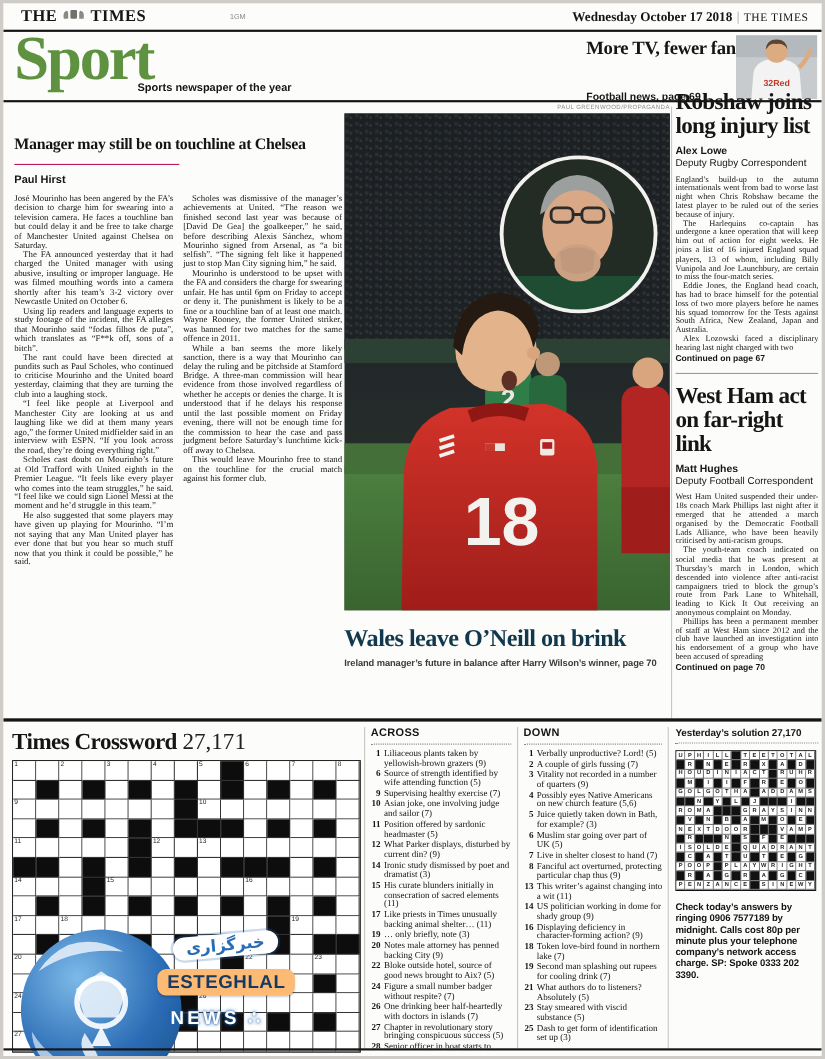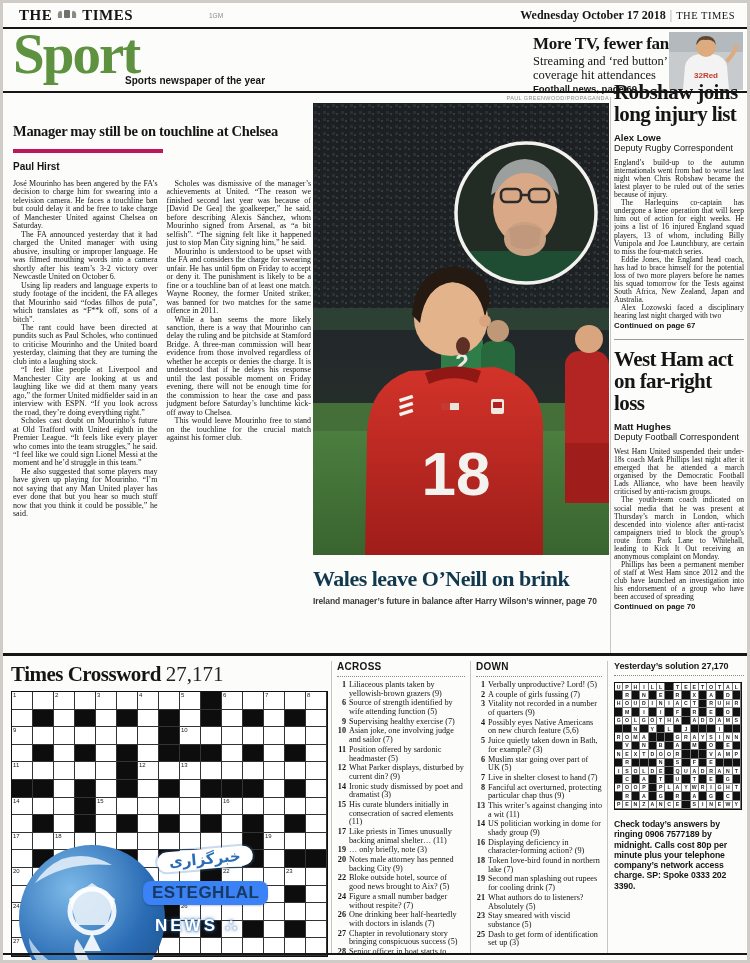--- a/index.html
+++ b/index.html
@@ -21,21 +21,21 @@
   .promo-title { position:absolute; left:530px; top:31px; font-size:17px; font-weight:bold; letter-spacing:-.3px; }
   .promo-sub { position:absolute; left:530px; top:51px; width:138px; font-size:12.5px; line-height:1.12; }
   .promo-link { position:absolute; left:530px; top:80px; font-family:"Liberation Sans",sans-serif; font-size:9.5px; font-weight:bold; }
   .promo-photo { position:absolute; right:4px; top:29px; width:74px; height:58px; }
   .main-rule { position:absolute; left:0; top:88px; width:744px; height:2px; background:#161616; }
 
   
   .lead { position:absolute; left:10px; top:94px; width:298px; }
   .lead-headline { font-size:44px; font-weight:bold; line-height:.97; letter-spacing:-1.5px; }
   .standfirst { margin-top:26px; font-size:14.5px; font-weight:bold; letter-spacing:-.3px; }
-  .byline-block { margin-top:9px; border-top:4px solid #be185d; width:150px; padding-top:3px; }
+  .byline-block { margin-top:9px; border-top:1px solid #be185d; width:150px; padding-top:3px; }
   .byline-name { font-family:"Liberation Sans",sans-serif; font-size:10px; font-weight:bold; }
   .lead-body { margin-top:6px; height:350px; overflow:hidden; column-count:2; column-gap:9px; column-fill:auto; font-size:8px; line-height:1.06; text-align:justify; }
   .lead-body p + p { text-indent:8px; }
 
   
   .photo-block { position:absolute; left:310px; top:92px; width:296px; }
   .credit { text-align:right; font-family:"Liberation Sans",sans-serif; font-size:5.5px; color:#8d8d8d; letter-spacing:.4px; height:8px; }
   .caption-title { margin-top:7px; font-size:22px; font-weight:bold; color:#12384e; letter-spacing:-.5px; }
   .caption-sub { margin-top:4px; font-family:"Liberation Sans",sans-serif; font-size:8.5px; font-weight:bold; color:#3c3c3c; letter-spacing:-.1px; }
 
@@ -72,21 +72,21 @@
   .sol-grid { margin-top:6px; width:128px; height:128px; border:1px solid #111; display:grid; grid-template-columns:repeat(15,1fr); grid-template-rows:repeat(15,1fr); background:#fff; }
   .sol-cell { border-right:.5px solid #777; border-bottom:.5px solid #777; background:#fff; display:flex; align-items:center; justify-content:center; }
   .sol-cell.black { background:#111; }
   .sol-letter { font-family:"Liberation Sans",sans-serif; font-size:5.2px; font-weight:bold; color:#222; }
   .phone-note { margin-top:9px; font-family:"Liberation Sans",sans-serif; font-size:8.7px; font-weight:bold; line-height:1.18; letter-spacing:-.1px; }
 
   
   .watermark { position:absolute; left:12px; top:838px; width:310px; height:125px; }
   .wm-pill-farsi { position:absolute; left:142px; top:8px; background:#fff; border-radius:12px; padding:1px 12px; transform:rotate(-5deg); box-shadow:0 0 0 2px rgba(42,108,181,.25); }
   .wm-pill-farsi span { font-family:"DejaVu Sans",sans-serif; font-size:15px; font-weight:bold; color:#2a6cb5; }
-  .wm-pill-est { position:absolute; left:128px; top:40px; background:#3b82f6; border-radius:8px; padding:2px 9px; box-shadow:0 1px 2px rgba(0,0,0,.2); }
+  .wm-pill-est { position:absolute; left:128px; top:40px; background:#fdba74; border-radius:8px; padding:2px 9px; box-shadow:0 1px 2px rgba(0,0,0,.2); }
   .wm-pill-est span { font-family:"Liberation Sans",sans-serif; font-size:17px; font-weight:bold; color:#173a61; letter-spacing:.5px; }
   .wm-news { position:absolute; left:140px; top:74px; font-family:"Liberation Sans",sans-serif; font-size:17px; font-weight:bold; color:#fff; letter-spacing:3px; text-shadow:0 0 2px #1d5fa8, 0 0 4px #1d5fa8; }
 </style>
 </head>
 <body>
 
 <div class="frame">
 <div class="page">
 
   <div class="masthead">
@@ -103,21 +103,20 @@
     </div>
     <span class="edition">1GM</span>
     <div class="dateline">
       <span>Wednesday October 17 2018</span><span class="sep">|</span><span class="paper">THE TIMES</span>
     </div>
   </div>
 
   <div class="sport-logo">Sport</div>
   <div class="tagline">Sports newspaper of the year</div>
   <div class="promo-title">More TV, fewer fans</div>
-  <div class="promo-sub">Streaming and ‘red button’ coverage hit attendances</div>
   <div class="promo-link">Football news, page 69</div>
   <div class="promo-photo">
     <svg width="74" height="58" viewBox="0 0 74 58">
       <rect width="74" height="58" fill="#c7cbce"></rect>
       <rect y="0" width="74" height="20" fill="#b4b9bd"></rect>
       <path d="M14 58 L16 34 Q18 24 30 22 L44 22 Q56 24 58 34 L60 58 Z" fill="#f2f3f2"></path>
       <circle cx="37" cy="15" r="10" fill="#dcab80"></circle>
       <path d="M27 13 Q28 4 37 4 Q46 4 47 13 L45 10 Q41 7 37 8 Q31 7 29 11 Z" fill="#5b4632"></path>
       <path d="M56 28 Q64 20 66 12 L70 14 Q66 24 59 31 Z" fill="#dcab80"></path>
       <text x="37" y="46" font-family="Liberation Sans, sans-serif" font-size="8" font-weight="bold" fill="#c0392b" text-anchor="middle">32Red</text>
@@ -244,21 +243,21 @@
       <div class="story-body">
             <p>England’s build-up to the autumn internationals went from bad to worse last night when Chris Robshaw became the latest player to be ruled out of the series because of injury.</p>
             <p>The Harlequins co-captain has undergone a knee operation that will keep him out of action for eight weeks. He joins a list of 16 injured England squad players, 13 of whom, including Billy Vunipola and Joe Launchbury, are certain to miss the four-match series.</p>
             <p>Eddie Jones, the England head coach, has had to brace himself for the potential loss of two more players before he names his squad tomorrow for the Tests against South Africa, New Zealand, Japan and Australia.</p>
             <p>Alex Lozowski faced a disciplinary hearing last night charged with two</p>
           </div>
       <div class="continued">Continued on page 67</div>
     </div>
     <div class="story-divider"></div>
     <div>
-      <div class="story-headline">West Ham act on far-right loss</div>
+      <div class="story-headline">West Ham act on far-right link</div>
       <div class="story-byline">Matt Hughes</div>
       <div class="story-role">Deputy Football Correspondent</div>
       <div class="story-body">
             <p>West Ham United suspended their under-18s coach Mark Phillips last night after it emerged that he attended a march organised by the Democratic Football Lads Alliance, who have been heavily criticised by anti-racism groups.</p>
             <p>The youth-team coach indicated on social media that he was present at Thursday’s march in London, which descended into violence after anti-racist campaigners tried to block the group’s route from Park Lane to Whitehall, leading to Kick It Out receiving an anonymous complaint on Monday.</p>
             <p>Phillips has been a permanent member of staff at West Ham since 2012 and the club have launched an investigation into his endorsement of a group who have been accused of spreading</p>
           </div>
       <div class="continued">Continued on page 70</div>
     </div>
   </div>

